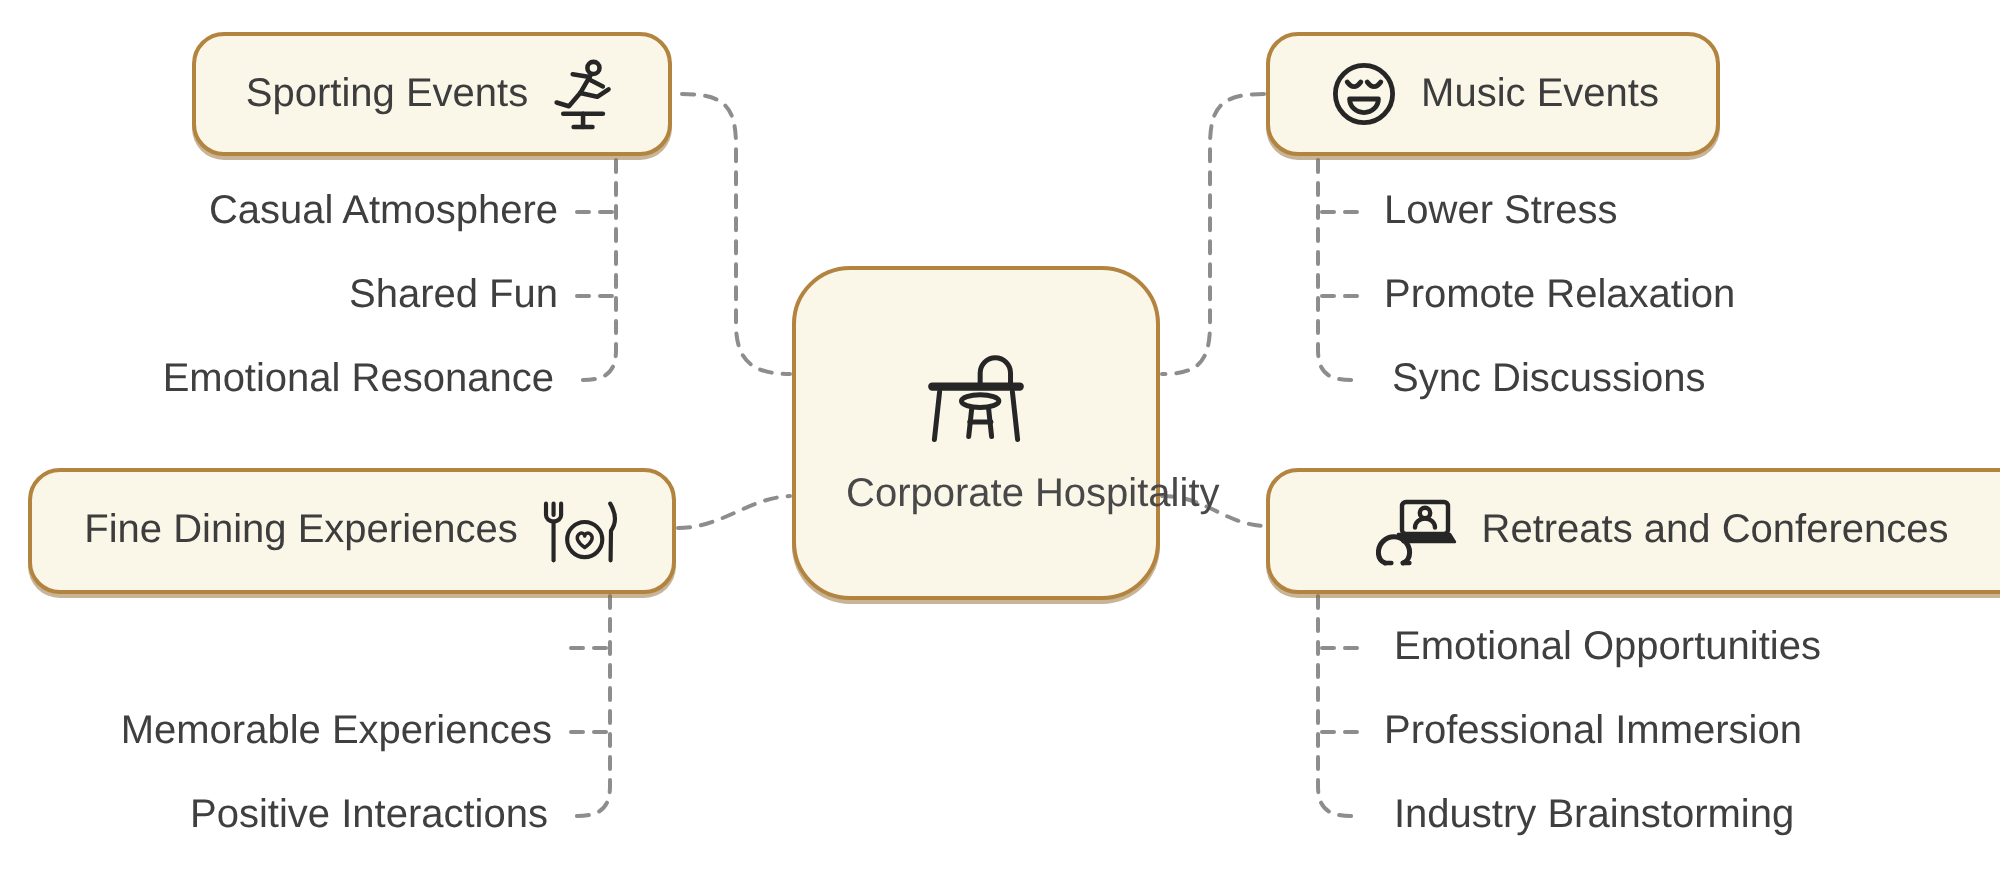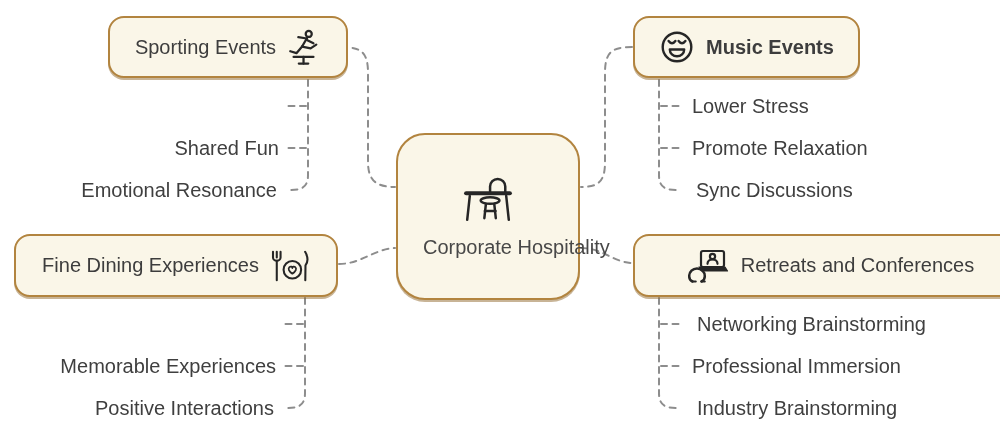--- a/index.html
+++ b/index.html
@@ -78,38 +78,38 @@
 
     <path d="M 305,298 L 305,393 C 305,405 299,408 288,408"></path>
     <path d="M 303,324 H 284"></path>
     <path d="M 303,366 H 284"></path>
 
     <path d="M 659,298 L 659,393 C 659,405 665,408 676,408"></path>
     <path d="M 661,324 H 680"></path>
     <path d="M 661,366 H 680"></path>
   </svg>
 
-  <div class="node" style="left:108px;top:16px;width:240px;height:62px;">
+  <div class="node" style="left:96px;top:16px;width:240px;height:62px;">
     <span class="nlabel">Sporting Events</span>
     <span class="icon">
       <svg width="34" height="38" viewBox="0 0 36 40" fill="none" stroke="#262626" stroke-width="2.4" stroke-linecap="round" stroke-linejoin="round">
         <circle cx="23" cy="6.2" r="3.2"></circle>
         <path d="M 21.5,10 L 16,19.5"></path>
         <path d="M 21,11 L 12,9.5"></path>
         <path d="M 21,12.5 L 28,16"></path>
         <path d="M 16,19.5 L 25,21.5 L 31,17.5"></path>
         <path d="M 16,19.5 L 10,26.5 L 3.5,24.5"></path>
         <path d="M 7,30.5 H 28"></path>
         <path d="M 17.5,30.5 V 37.5"></path>
         <path d="M 12.5,37.5 H 22.5"></path>
       </svg>
     </span>
   </div>
 
-  <div class="node" style="left:633px;top:16px;width:227px;height:62px;font-weight:bold;">
+  <div class="node" style="left:633px;top:16px;width:227px;height:62px;">
     <span class="icon">
       <svg width="36" height="36" viewBox="0 0 36 36" fill="none" stroke="#262626" stroke-width="2.4" stroke-linecap="round" stroke-linejoin="round">
         <circle cx="18" cy="18" r="14.3"></circle>
         <path d="M 9.6,12 q 3.4,4.6 6.8,0"></path>
         <path d="M 19.6,12 q 3.4,4.6 6.8,0"></path>
         <path d="M 10.8,20.5 h 14.4 a 7.2,6.8 0 0 1 -14.4,0 z"></path>
       </svg>
     </span>
     <span class="nlabel">Music Events</span>
   </div>
@@ -152,27 +152,28 @@
         <path d="M 45.5,22 L 48,45"></path>
         <ellipse cx="30" cy="26.5" rx="9" ry="3.1"></ellipse>
         <path d="M 26,29.5 L 24.5,43.5"></path>
         <path d="M 34,29.5 L 35.5,43.5"></path>
         <path d="M 25,36.5 H 35.2"></path>
       </svg>
     </span>
     <div class="clabel">Corporate Hospitality</div>
   </div>
 
+  <div class="sub left" style="top:106px;right:721px;">Casual Atmosphere</div>
   <div class="sub left" style="top:148px;right:721px;">Shared Fun</div>
   <div class="sub left" style="top:190px;right:723px;">Emotional Resonance</div>
 
   <div class="sub right" style="top:106px;left:692px;">Lower Stress</div>
   <div class="sub right" style="top:148px;left:692px;">Promote Relaxation</div>
   <div class="sub right" style="top:190px;left:696px;">Sync Discussions</div>
 
   <div class="sub left" style="top:366px;right:724px;">Memorable Experiences</div>
   <div class="sub left" style="top:408px;right:726px;margin-left:32px;">Positive Interactions</div>
 
-  <div class="sub right" style="top:324px;left:697px;">Networking Brainstorming</div>
+  <div class="sub right" style="top:324px;left:697px;">Emotional Opportunities</div>
   <div class="sub right" style="top:366px;left:692px;">Professional Immersion</div>
   <div class="sub right" style="top:408px;left:697px;">Industry Brainstorming</div>
 
 </div>
 
 </body></html>

